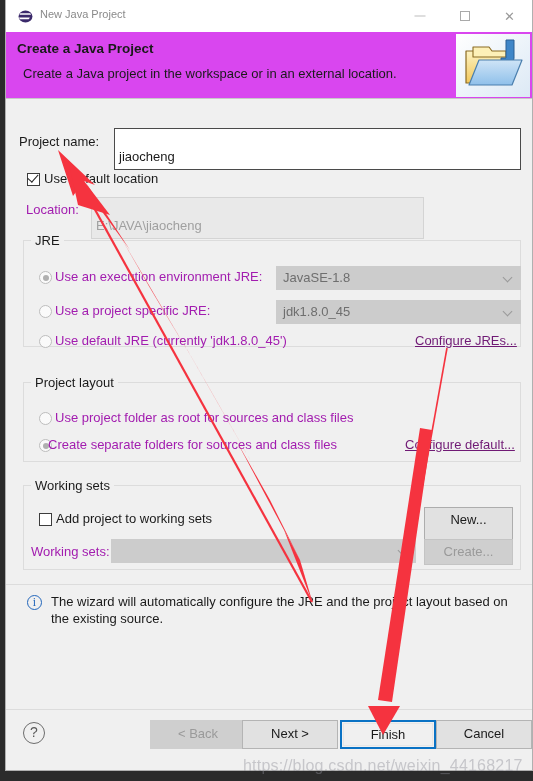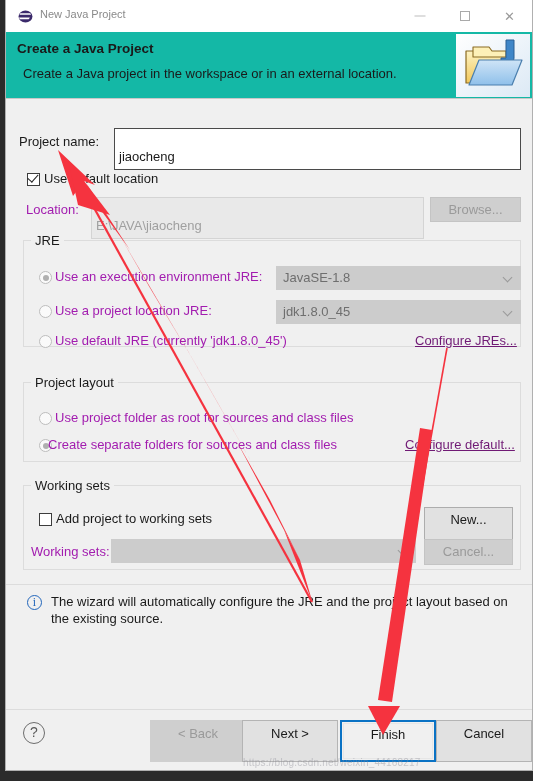--- a/index.html
+++ b/index.html
@@ -87,21 +87,21 @@
     border: 1px solid #a9a9a9;
     box-sizing: border-box;
   }
 
   
   .header {
     position: absolute;
     left: 0; top: 32px;
     width: 100%;
     height: 67px;
-    background: #14b8a6;
+    background: #d946ef;
     border-bottom: 1px solid #c8c8c8;
     box-sizing: border-box;
   }
   .header-title {
     position: absolute;
     left: 11px; top: 9px;
     font-size: 13.5px;
     font-weight: bold;
     color: #1a1a1a;
   }
@@ -306,21 +306,21 @@
     content: "?";
     position: absolute;
     left: 0; right: 0; top: 1px;
     text-align: center;
     font-size: 14px;
     color: #5a5a5a;
   }
   .footer-btn {
     position: absolute;
     top: 10px;
-    width: 96px; height: 42px;
+    width: 96px; height: 29px;
     background: #e1e1e1;
     border: 1px solid #b4b4b4;
     box-sizing: border-box;
     font-size: 13px;
     color: #1a1a1a;
     text-align: center;
     line-height: 25px;
   }
   .footer-btn.disabled {
     background: #cfcfcf;
@@ -336,21 +336,21 @@
     left: 1px; top: 1px; right: 1px; bottom: 1px;
     border: 1px solid #e6e6e6;
     box-sizing: border-box;
     line-height: 21px;
   }
 
   
   .watermark {
     position: absolute;
     left: 243px; top: 757px;
-    font-size: 10px;
+    font-size: 16px;
     color: rgba(140,140,150,0.42);
     letter-spacing: 0.2px;
     white-space: nowrap;
     pointer-events: none;
   }
 
   
   .annotations {
     position: absolute;
     left: 0; top: 0;
@@ -423,36 +423,35 @@
       <div class="row-label" style="left:13px; top:35px;">Project name:</div>
       <div class="textfield" style="left:108px; top:29px; width:407px; height:24px;">jiaocheng</div>
 
       <div class="checkbox" style="left:21px; top:74px;">
         <span class="tick"></span>
       </div>
       <div class="row-label" style="left:38px; top:72px;">Use default location</div>
 
       <div class="row-label dim" style="left:20px; top:103px;">Location:</div>
       <div class="textfield disabled" style="left:85px; top:98px; width:333px; height:24px;">E:\JAVA\jiaocheng</div>
-      <div class="pushbtn disabled" style="left:424px; top:98px; width:91px; height:25px;">Browse...</div>
 
       <div class="group" style="left:17px; top:141px; width:498px; height:107px;"></div>
       <div class="group-title" style="left:25px; top:134px;">JRE</div>
 
       <div class="radio" style="left:33px; top:172px;">
         <span class="dot"></span>
       </div>
       <div class="row-label dim" style="left:49px; top:170px;">Use an execution environment JRE:</div>
       <div class="combo" style="left:270px; top:167px; width:245px; height:24px;">
         <span>JavaSE-1.8</span>
         <span class="chev"></span>
       </div>
 
       <div class="radio" style="left:33px; top:206px;"></div>
-      <div class="row-label dim" style="left:49px; top:204px;">Use a project location JRE:</div>
+      <div class="row-label dim" style="left:49px; top:204px;">Use a project specific JRE:</div>
       <div class="combo" style="left:270px; top:201px; width:245px; height:24px;">
         <span>jdk1.8.0_45</span>
         <span class="chev"></span>
       </div>
 
       <div class="radio" style="left:33px; top:236px;"></div>
       <div class="row-label dim" style="left:49px; top:234px;">Use default JRE (currently 'jdk1.8.0_45')</div>
       <div class="link" style="left:409px; top:234px;">Configure JREs...</div>
 
       <div class="group" style="left:17px; top:283px; width:498px; height:80px;"></div>
@@ -472,21 +471,21 @@
 
       <div class="checkbox" style="left:33px; top:414px;"></div>
       <div class="row-label" style="left:50px; top:412px;">Add project to working sets</div>
       <div class="pushbtn" style="left:418px; top:408px; width:89px; height:36px;">New...</div>
 
       <div class="row-label dim" style="left:25px; top:445px;">Working sets:</div>
       <div class="combo" style="left:105px; top:440px; width:305px; height:24px;">
         <span></span>
         <span class="chev"></span>
       </div>
-      <div class="pushbtn disabled" style="left:418px; top:440px; width:89px; height:26px;">Cancel...</div>
+      <div class="pushbtn disabled" style="left:418px; top:440px; width:89px; height:26px;">Create...</div>
 
       <div class="hr" style="left:0px; top:485px; width:528px;"></div>
 
       <div class="info-icon" style="left:21px; top:496px;"></div>
       <div class="info-text" style="left:45px; top:494px;">The wizard will automatically configure the JRE and the project layout based on the existing source.</div>
 
     </div>
 
     <div class="footer">
       <div class="help-btn"></div>

